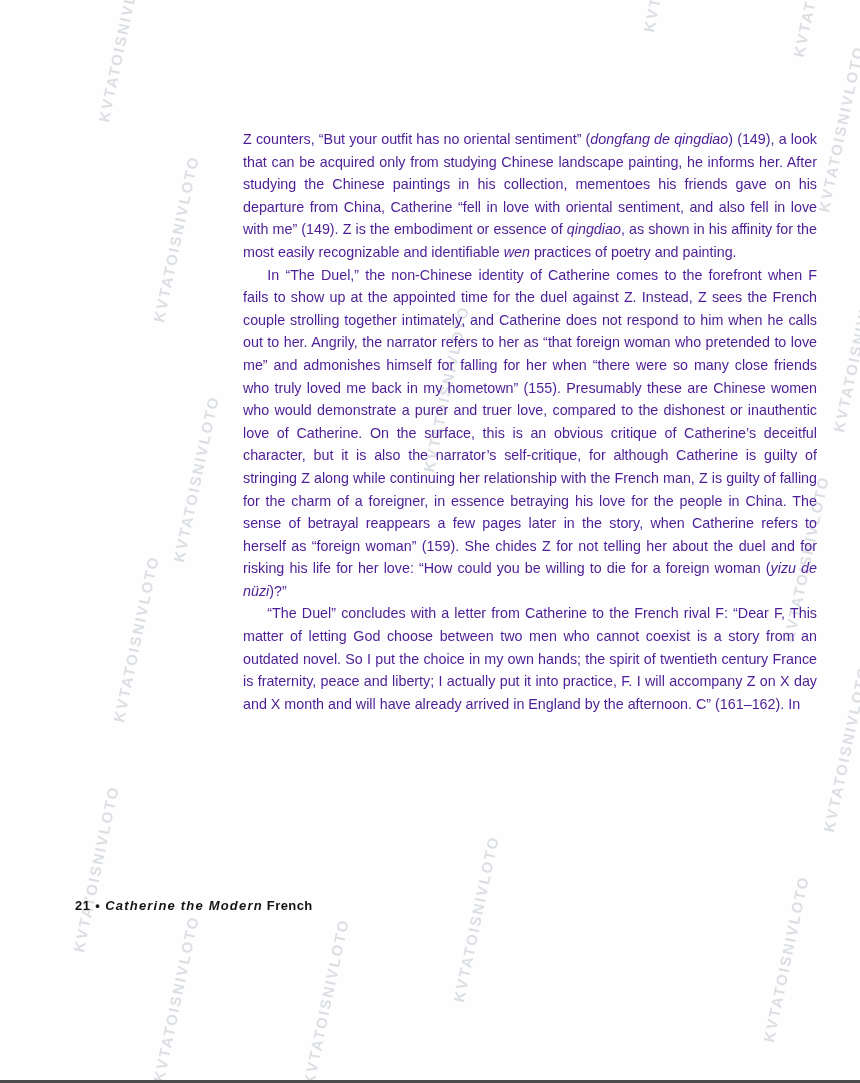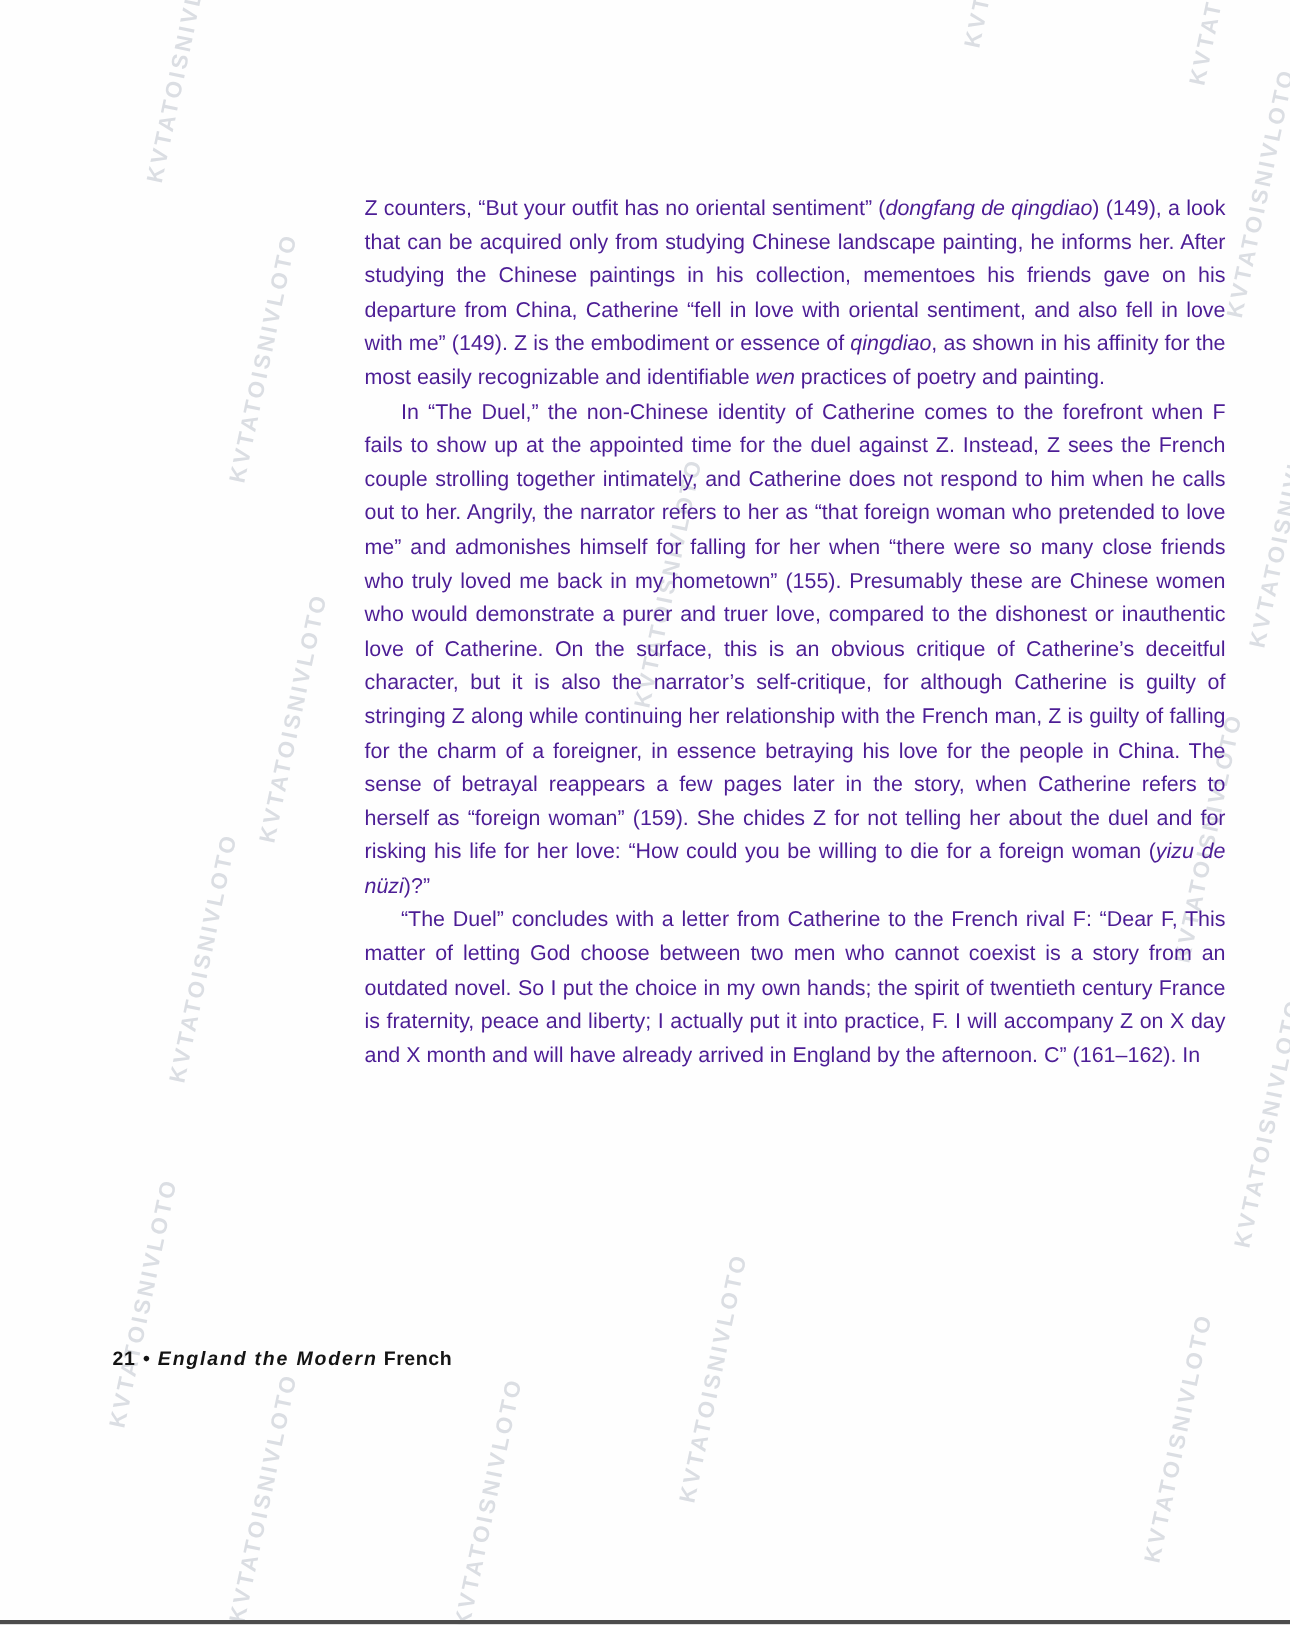--- a/index.html
+++ b/index.html
@@ -89,20 +89,20 @@
   <span class="wm" style="left:450px;top:1000px">KVTATOISNIVLOTO</span>
   <span class="wm" style="left:300px;top:1083px">KVTATOISNIVLOTO</span>
 
   <div class="text-block">
     <p class="para"><span>Z counters, “But your outfit has no oriental sentiment” (</span><span class="it">dongfang de qingdiao</span><span>) (149), a look that can be acquired only from studying Chinese landscape painting, he informs her. After studying the Chinese paintings in his collection, mementoes his friends gave on his departure from China, Catherine “fell in love with oriental sentiment, and also fell in love with me” (149). Z is the embodiment or essence of </span><span class="it">qingdiao</span><span>, as shown in his affinity for the most easily recognizable and identifiable </span><span class="it">wen</span><span> practices of poetry and painting.</span></p>
     <p class="para indent"><span>In “The Duel,” the non-Chinese identity of Catherine comes to the forefront when F fails to show up at the appointed time for the duel against Z. Instead, Z sees the French couple strolling together intimately, and Catherine does not respond to him when he calls out to her. Angrily, the narrator refers to her as “that foreign woman who pretended to love me” and admonishes himself for falling for her when “there were so many close friends who truly loved me back in my hometown” (155). Presumably these are Chinese women who would demonstrate a purer and truer love, compared to the dishonest or inauthentic love of Catherine. On the surface, this is an obvious critique of Catherine’s deceitful character, but it is also the narrator’s self-critique, for although Catherine is guilty of stringing Z along while continuing her relationship with the French man, Z is guilty of falling for the charm of a foreigner, in essence betraying his love for the people in China. The sense of betrayal reappears a few pages later in the story, when Catherine refers to herself as “foreign woman” (159). She chides Z for not telling her about the duel and for risking his life for her love: “How could you be willing to die for a foreign woman (</span><span class="it">yizu de nüzi</span><span>)?”</span></p>
     <p class="para indent"><span>“The Duel” concludes with a letter from Catherine to the French rival F: “Dear F, This matter of letting God choose between two men who cannot coexist is a story from an outdated novel. So I put the choice in my own hands; the spirit of twentieth century France is fraternity, peace and liberty; I actually put it into practice, F. I will accompany Z on X day and X month and will have already arrived in England by the afternoon. C” (161–162). In</span></p>
   </div>
 
   <div class="running-foot">
-    <span>21</span><span class="sep">•</span><span class="book-it">England the Modern</span>&nbsp;<span>French</span>
+    <span>21</span><span class="sep">•</span><span class="book-it">Catherine the Modern</span>&nbsp;<span>French</span>
   </div>
 
   <div class="jstor-foot">
   </div>
 
   <div class="page-edge-line"></div>
 </div>
 
 </body></html>

